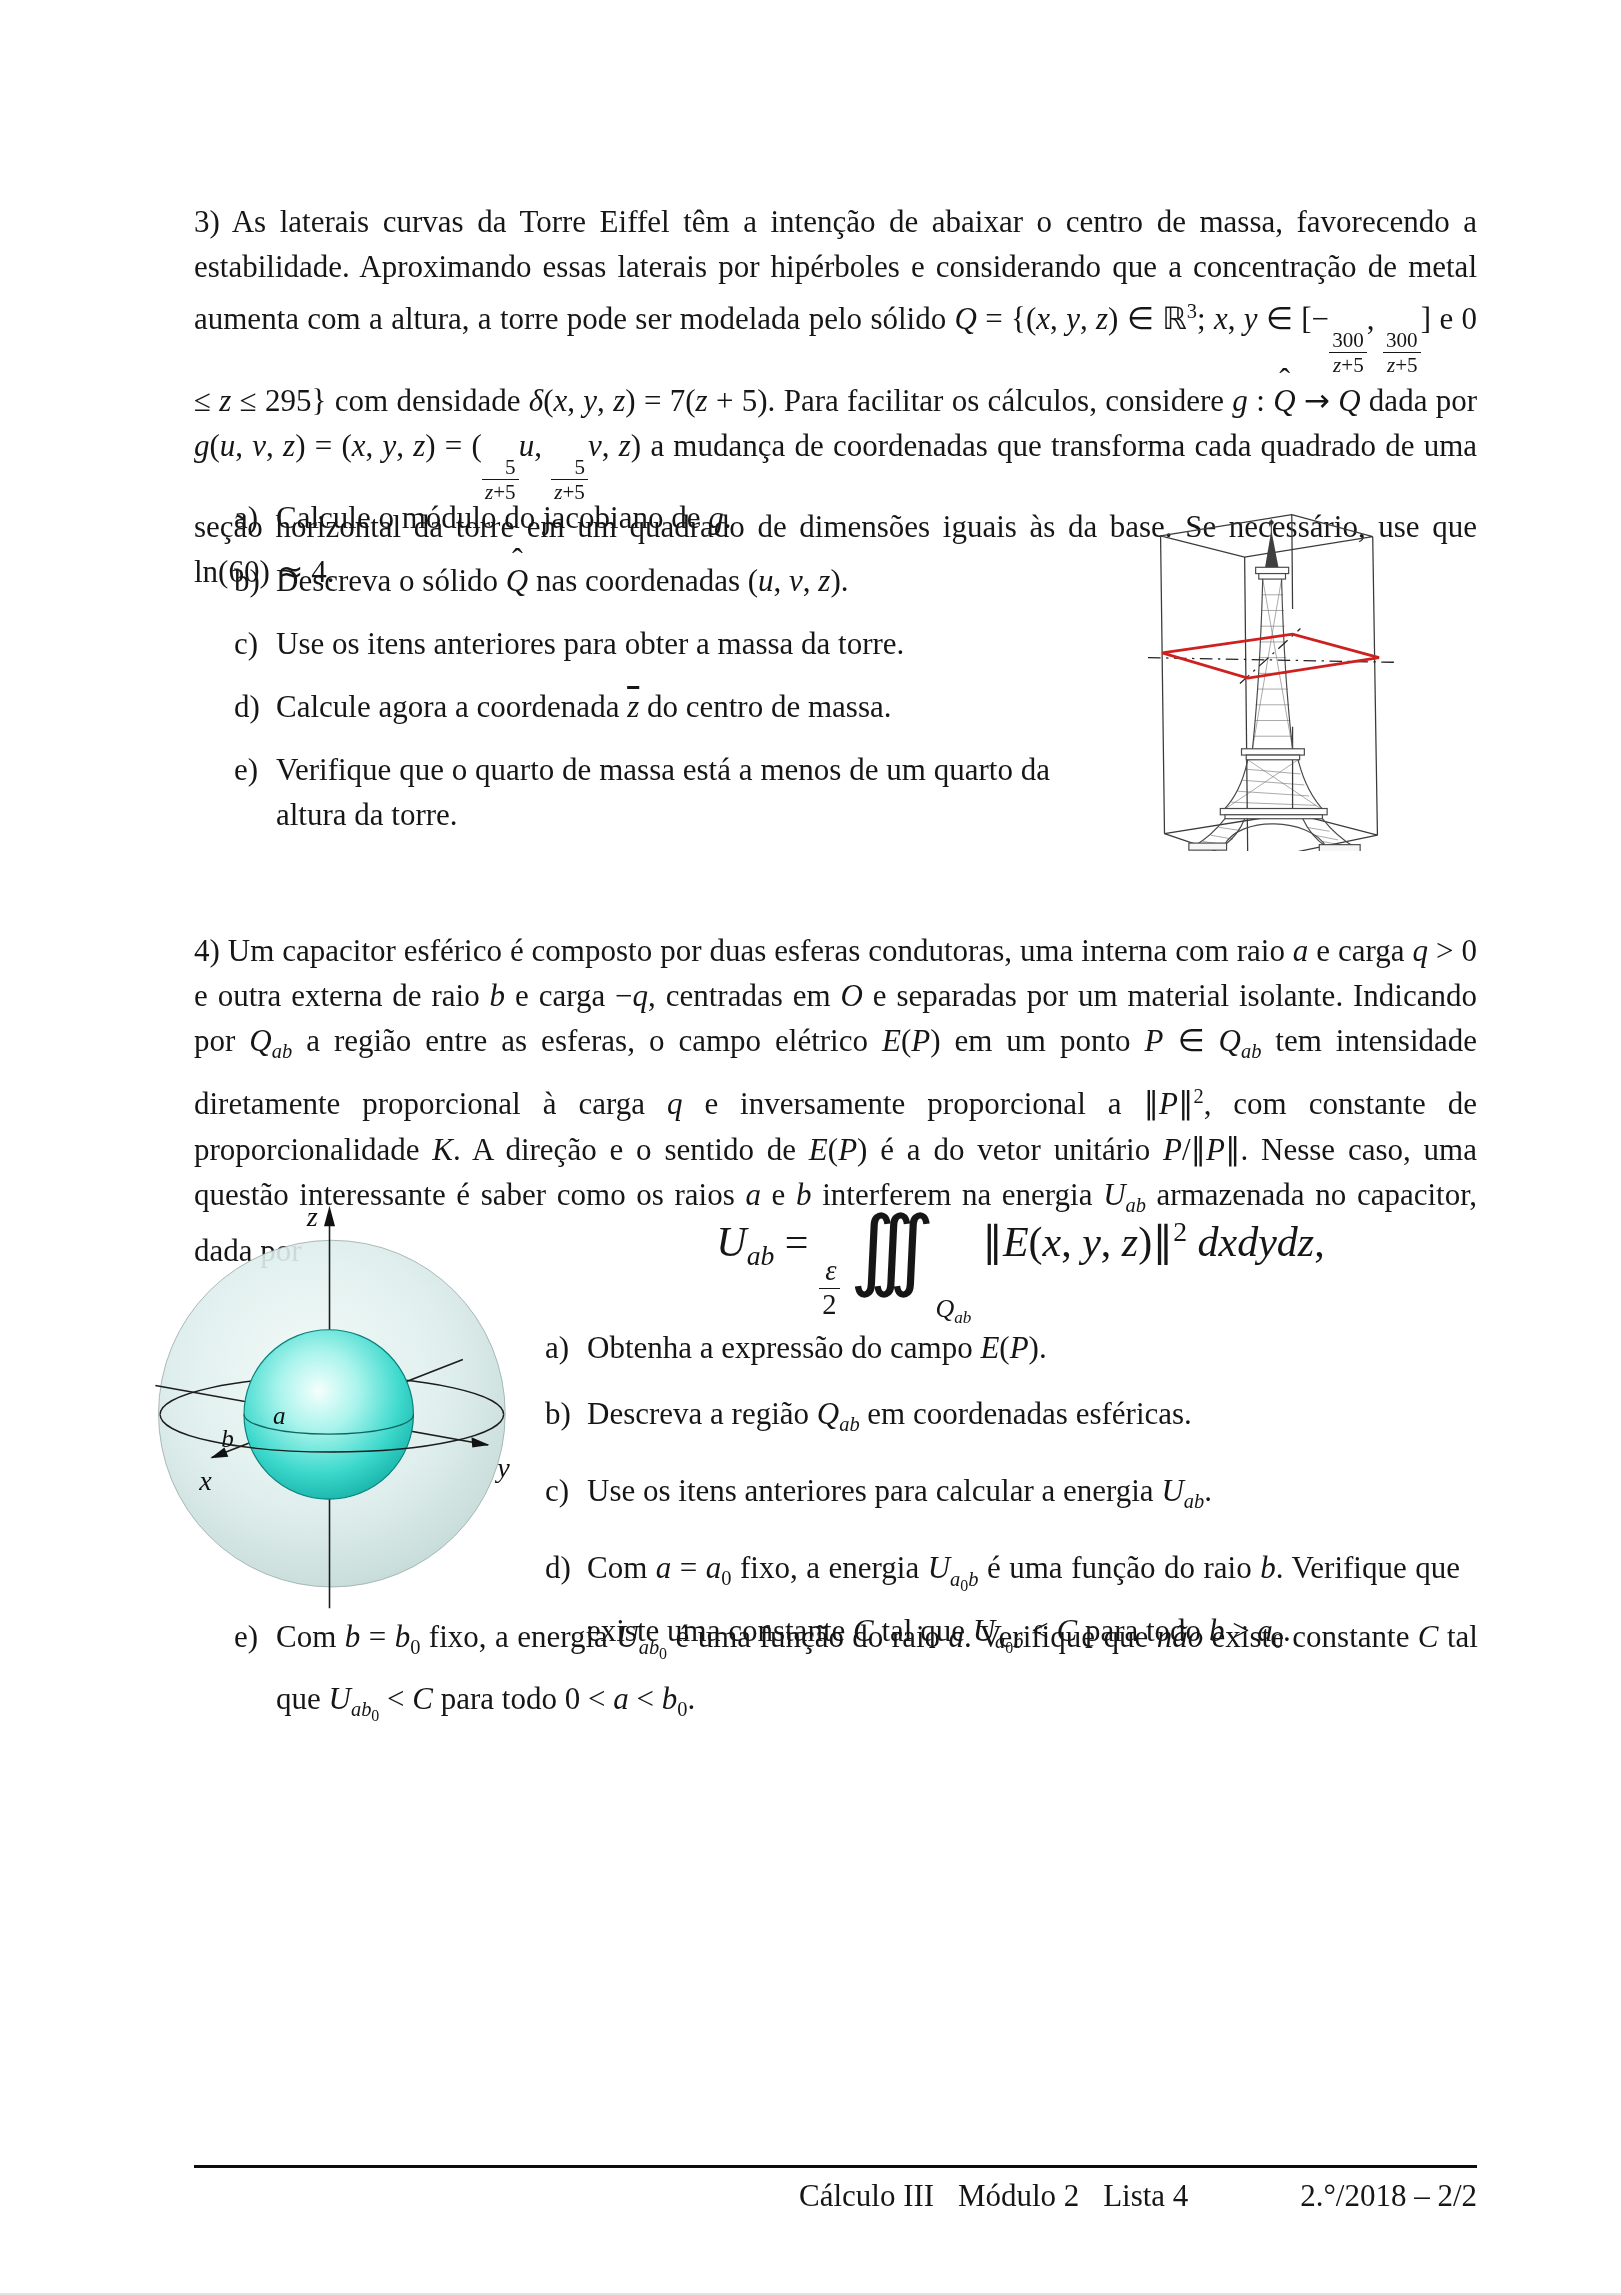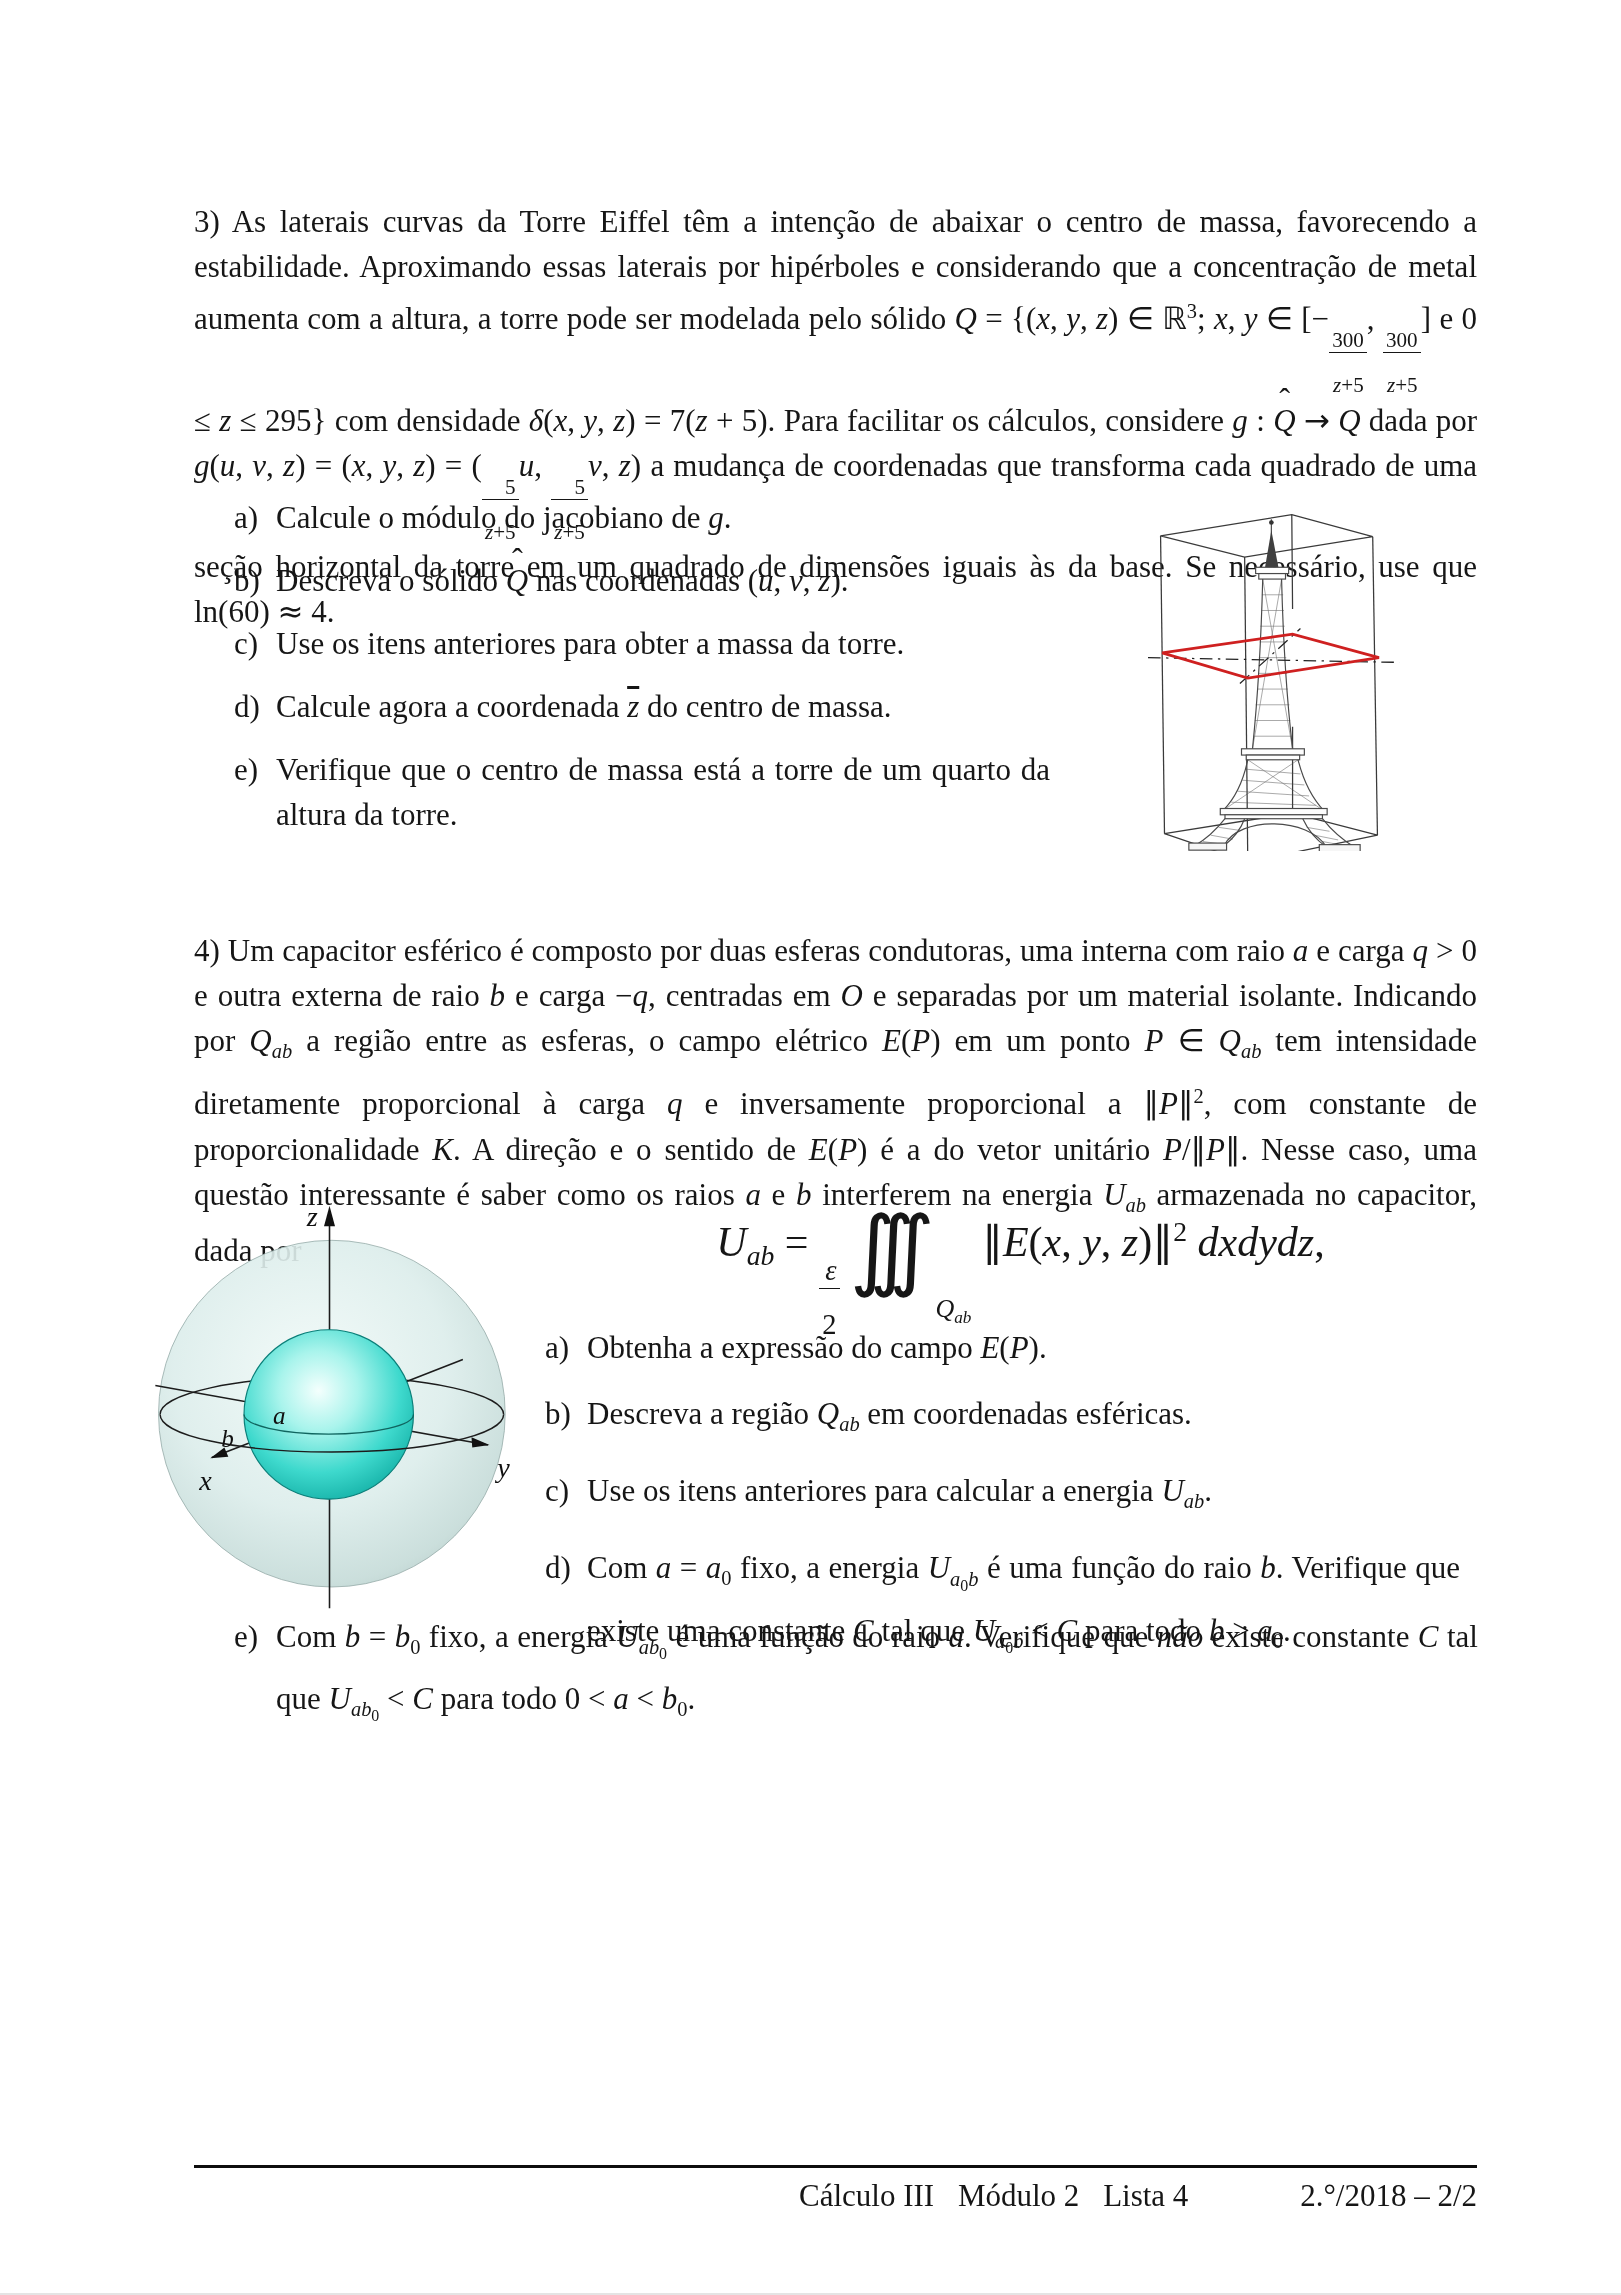--- a/index.html
+++ b/index.html
@@ -29,21 +29,21 @@
     position:absolute;left:52%;top:-0.46em;
     transform:translateX(-50%);
     font-size:1.05em;line-height:1;font-style:normal;
   }
   .frac{
     display:inline-flex;flex-direction:column;
     vertical-align:-0.85em;
     text-align:right;font-size:0.68em;line-height:1.15;
   }
   .fn{padding:0 3.1px;border-bottom:1.6px solid #161616;}
-  .fd{padding:0 3.1px;margin-top:20px;}
+  .fd{padding:0 3.1px;}
   .itemlist{position:absolute;}
   .item{display:flex;font-size:31px;line-height:45px;}
   .ilabel{flex:0 0 42px;}
   .itext{flex:1 1 auto;text-align:justify;}
   .q3list .item{margin-bottom:18px;}
   .q4list .item{margin-bottom:21px;}
   .fig{position:absolute;}
   .fig svg{width:100%;height:100%;display:block;}
   .formula{
     position:absolute;
@@ -94,21 +94,21 @@
       <div class="item">
         <span class="ilabel">c)</span>
         <span class="itext">Use os itens anteriores para obter a massa da torre.</span>
       </div>
       <div class="item">
         <span class="ilabel">d)</span>
         <span class="itext">Calcule agora a coordenada <i class="bar">z</i> do centro de massa.</span>
       </div>
       <div class="item" style="width:816px;">
         <span class="ilabel">e)</span>
-        <span class="itext">Verifique que o centro de massa está a torre de um quarto da altura da torre.</span>
+        <span class="itext">Verifique que o quarto de massa está a menos de um quarto da altura da torre.</span>
       </div>
     </div>
 
     <div class="fig" style="left:1137px;top:491px;width:308px;height:360px;">
       <svg viewBox="0 0 392 458">
 
         <g fill="none" stroke-width="1.6" stroke="#3a3a3a">
           <path d="M30,57 L197,30 L300,58 L137,84 Z"></path>
           <path d="M30,57 L35,436"></path>
           <path d="M300,58 L306,438"></path>

